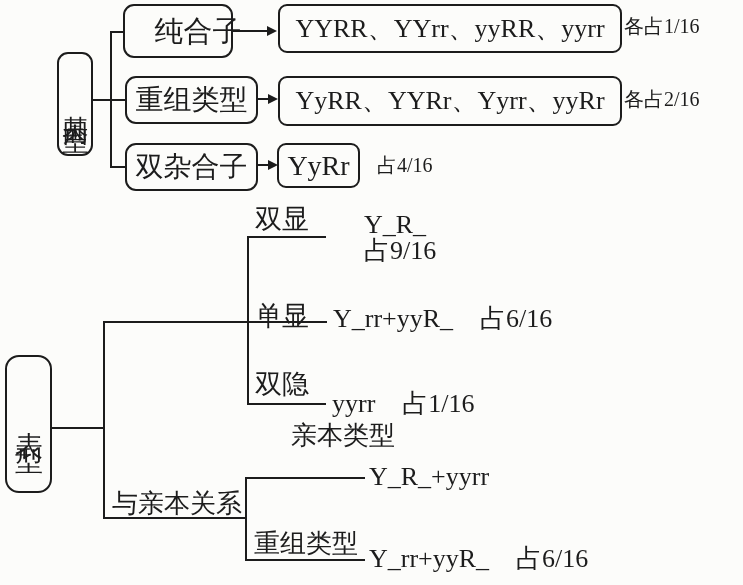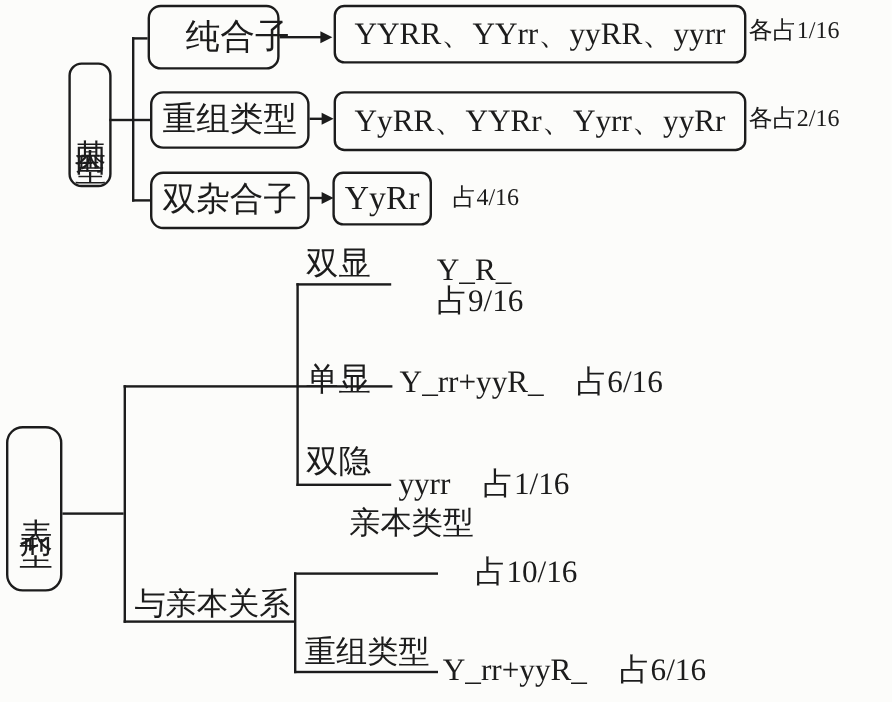--- a/index.html
+++ b/index.html
@@ -129,21 +129,21 @@
     <span>与亲本关系</span>
   </div>
   <div class="hl" style="left:103px;top:517px;width:142px;"></div>
   <div class="vl" style="left:245px;top:477px;height:84px;"></div>
 
   <div class="lbl f26" style="left:254px;top:423px;margin-left:37px;">
     <span>亲本类型</span>
   </div>
   <div class="hl" style="left:245px;top:477px;width:120px;"></div>
   <div class="row f26" style="left:369px;top:464px;">
-    <span class="share">占10/16</span>
+    <span>Y_R_+yyrr</span>
   </div>
 
   <div class="lbl f26" style="left:254px;top:531px;">
     <span>重组类型</span>
   </div>
   <div class="hl" style="left:245px;top:559px;width:120px;"></div>
   <div class="row f26" style="left:369px;top:546px;">
     <span>Y_rr+yyR_</span>
     <span class="share">占6/16</span>
   </div>

